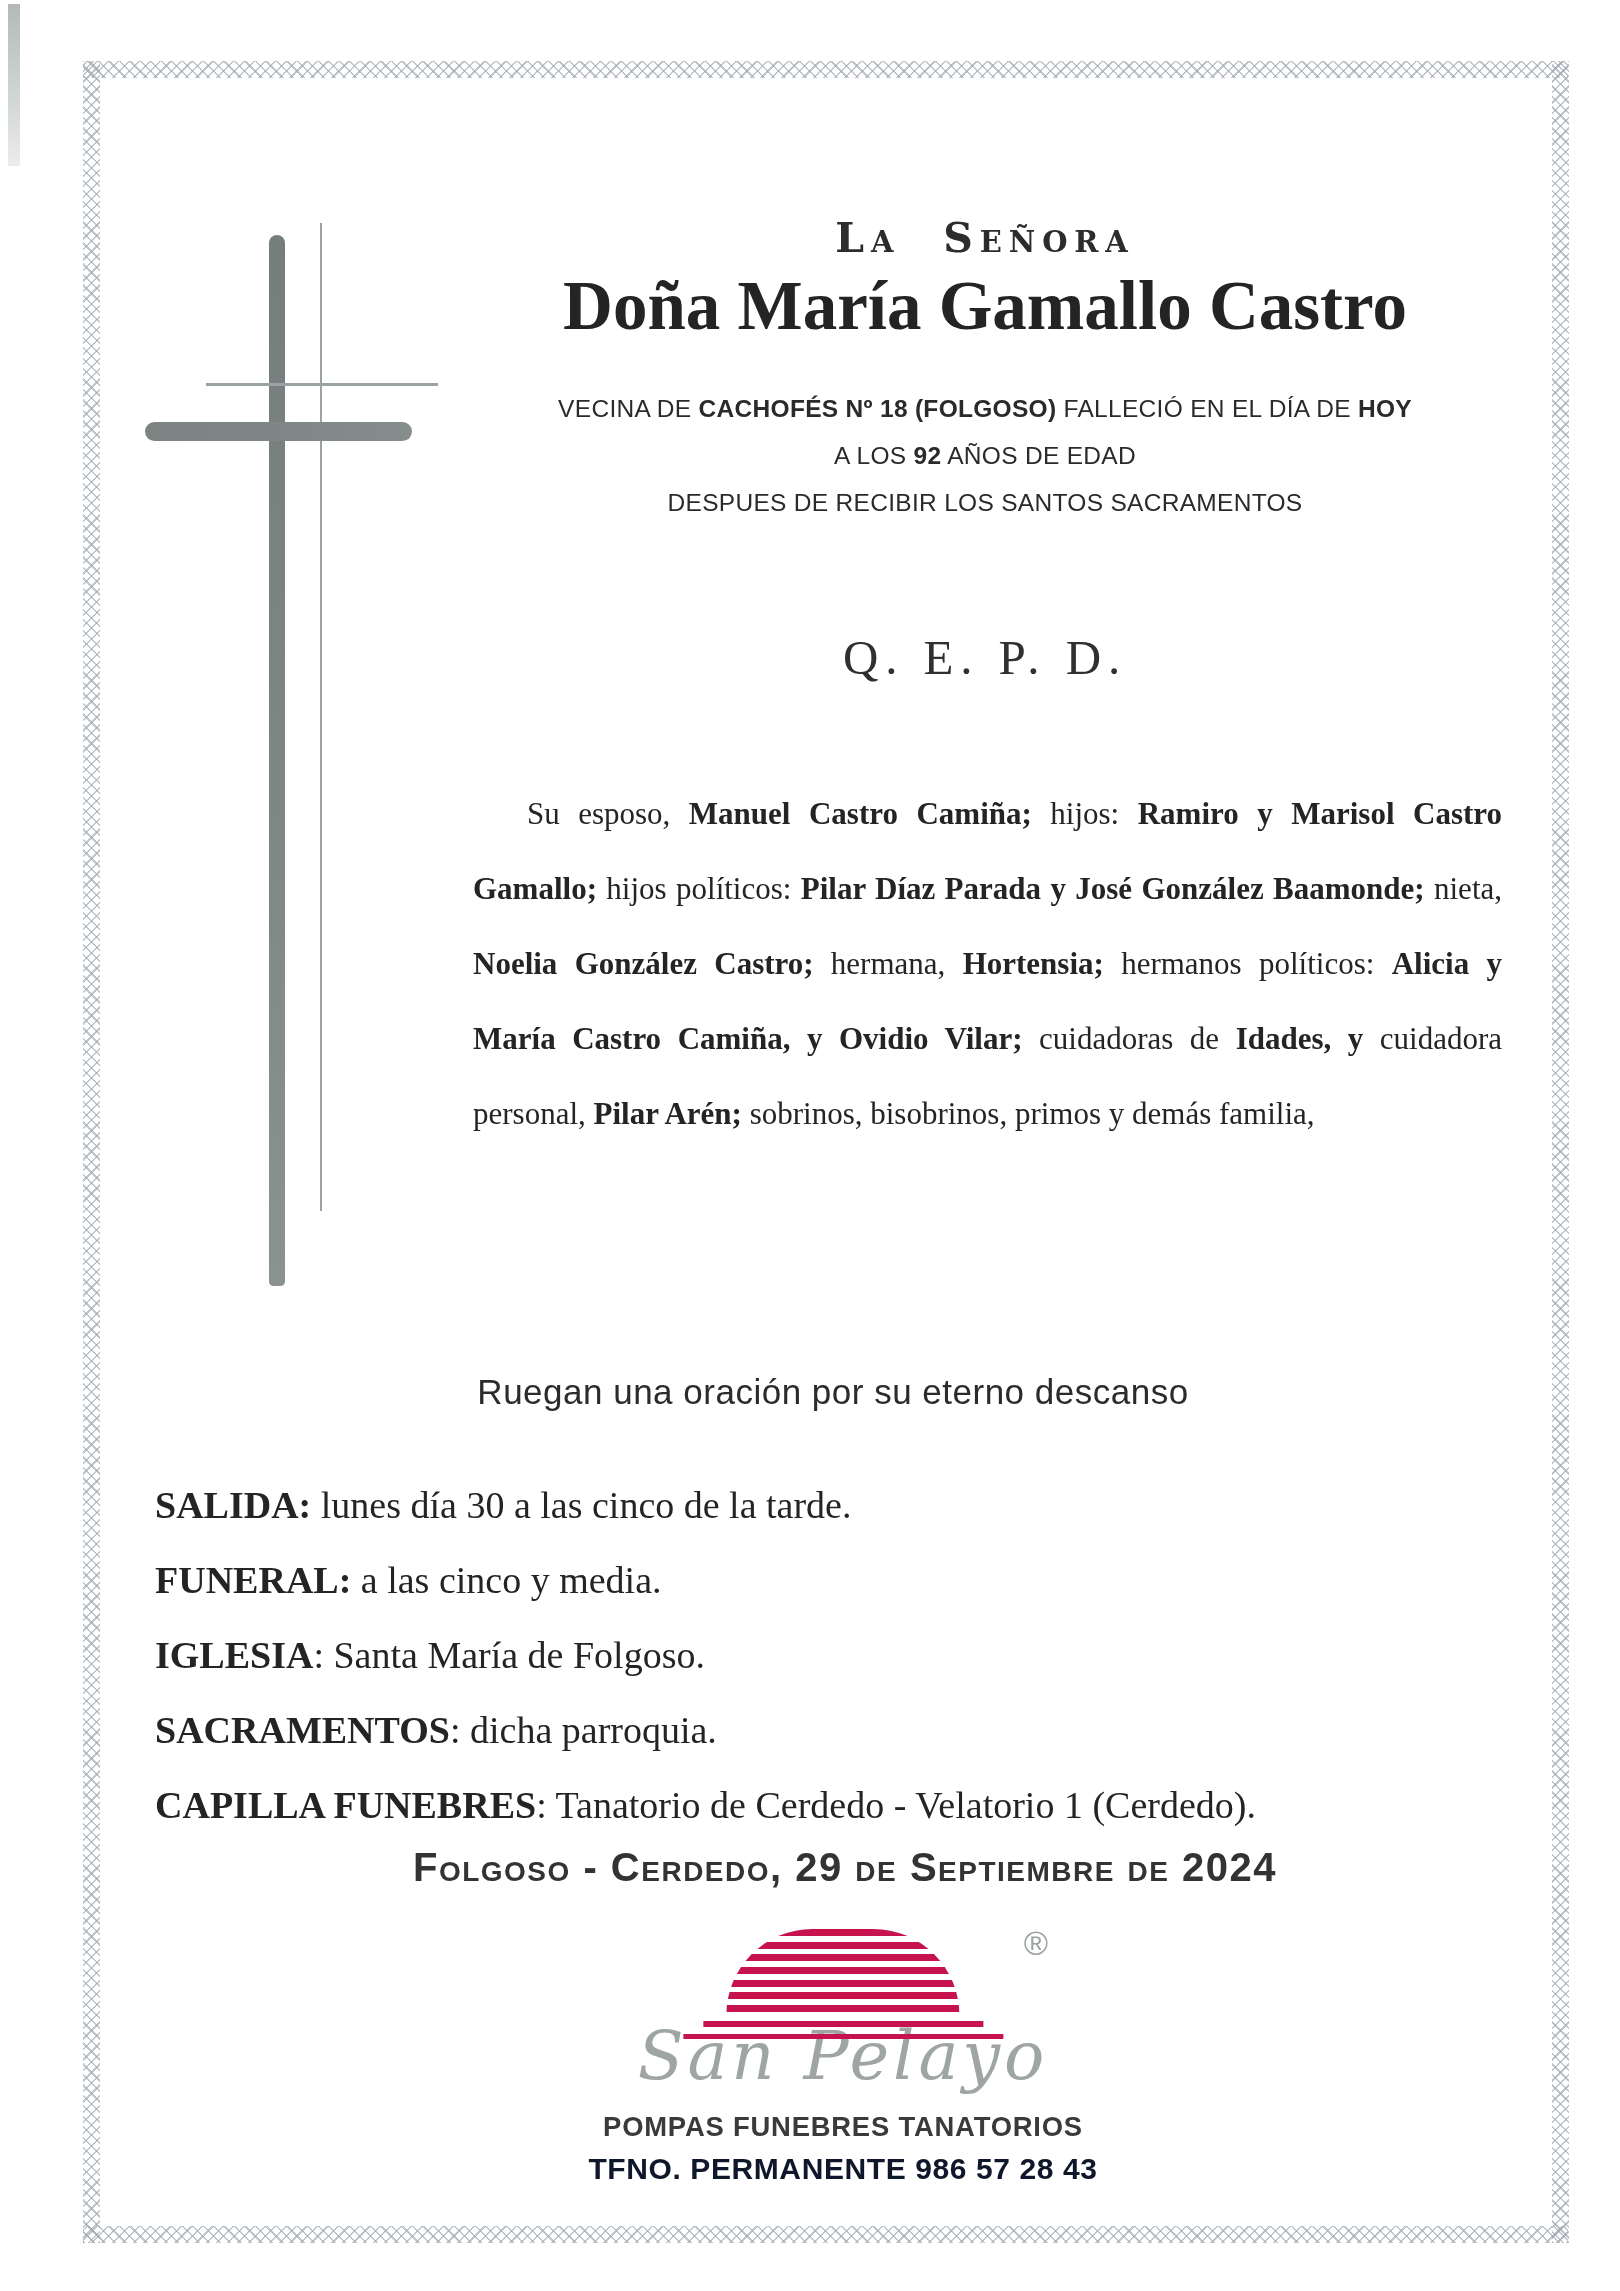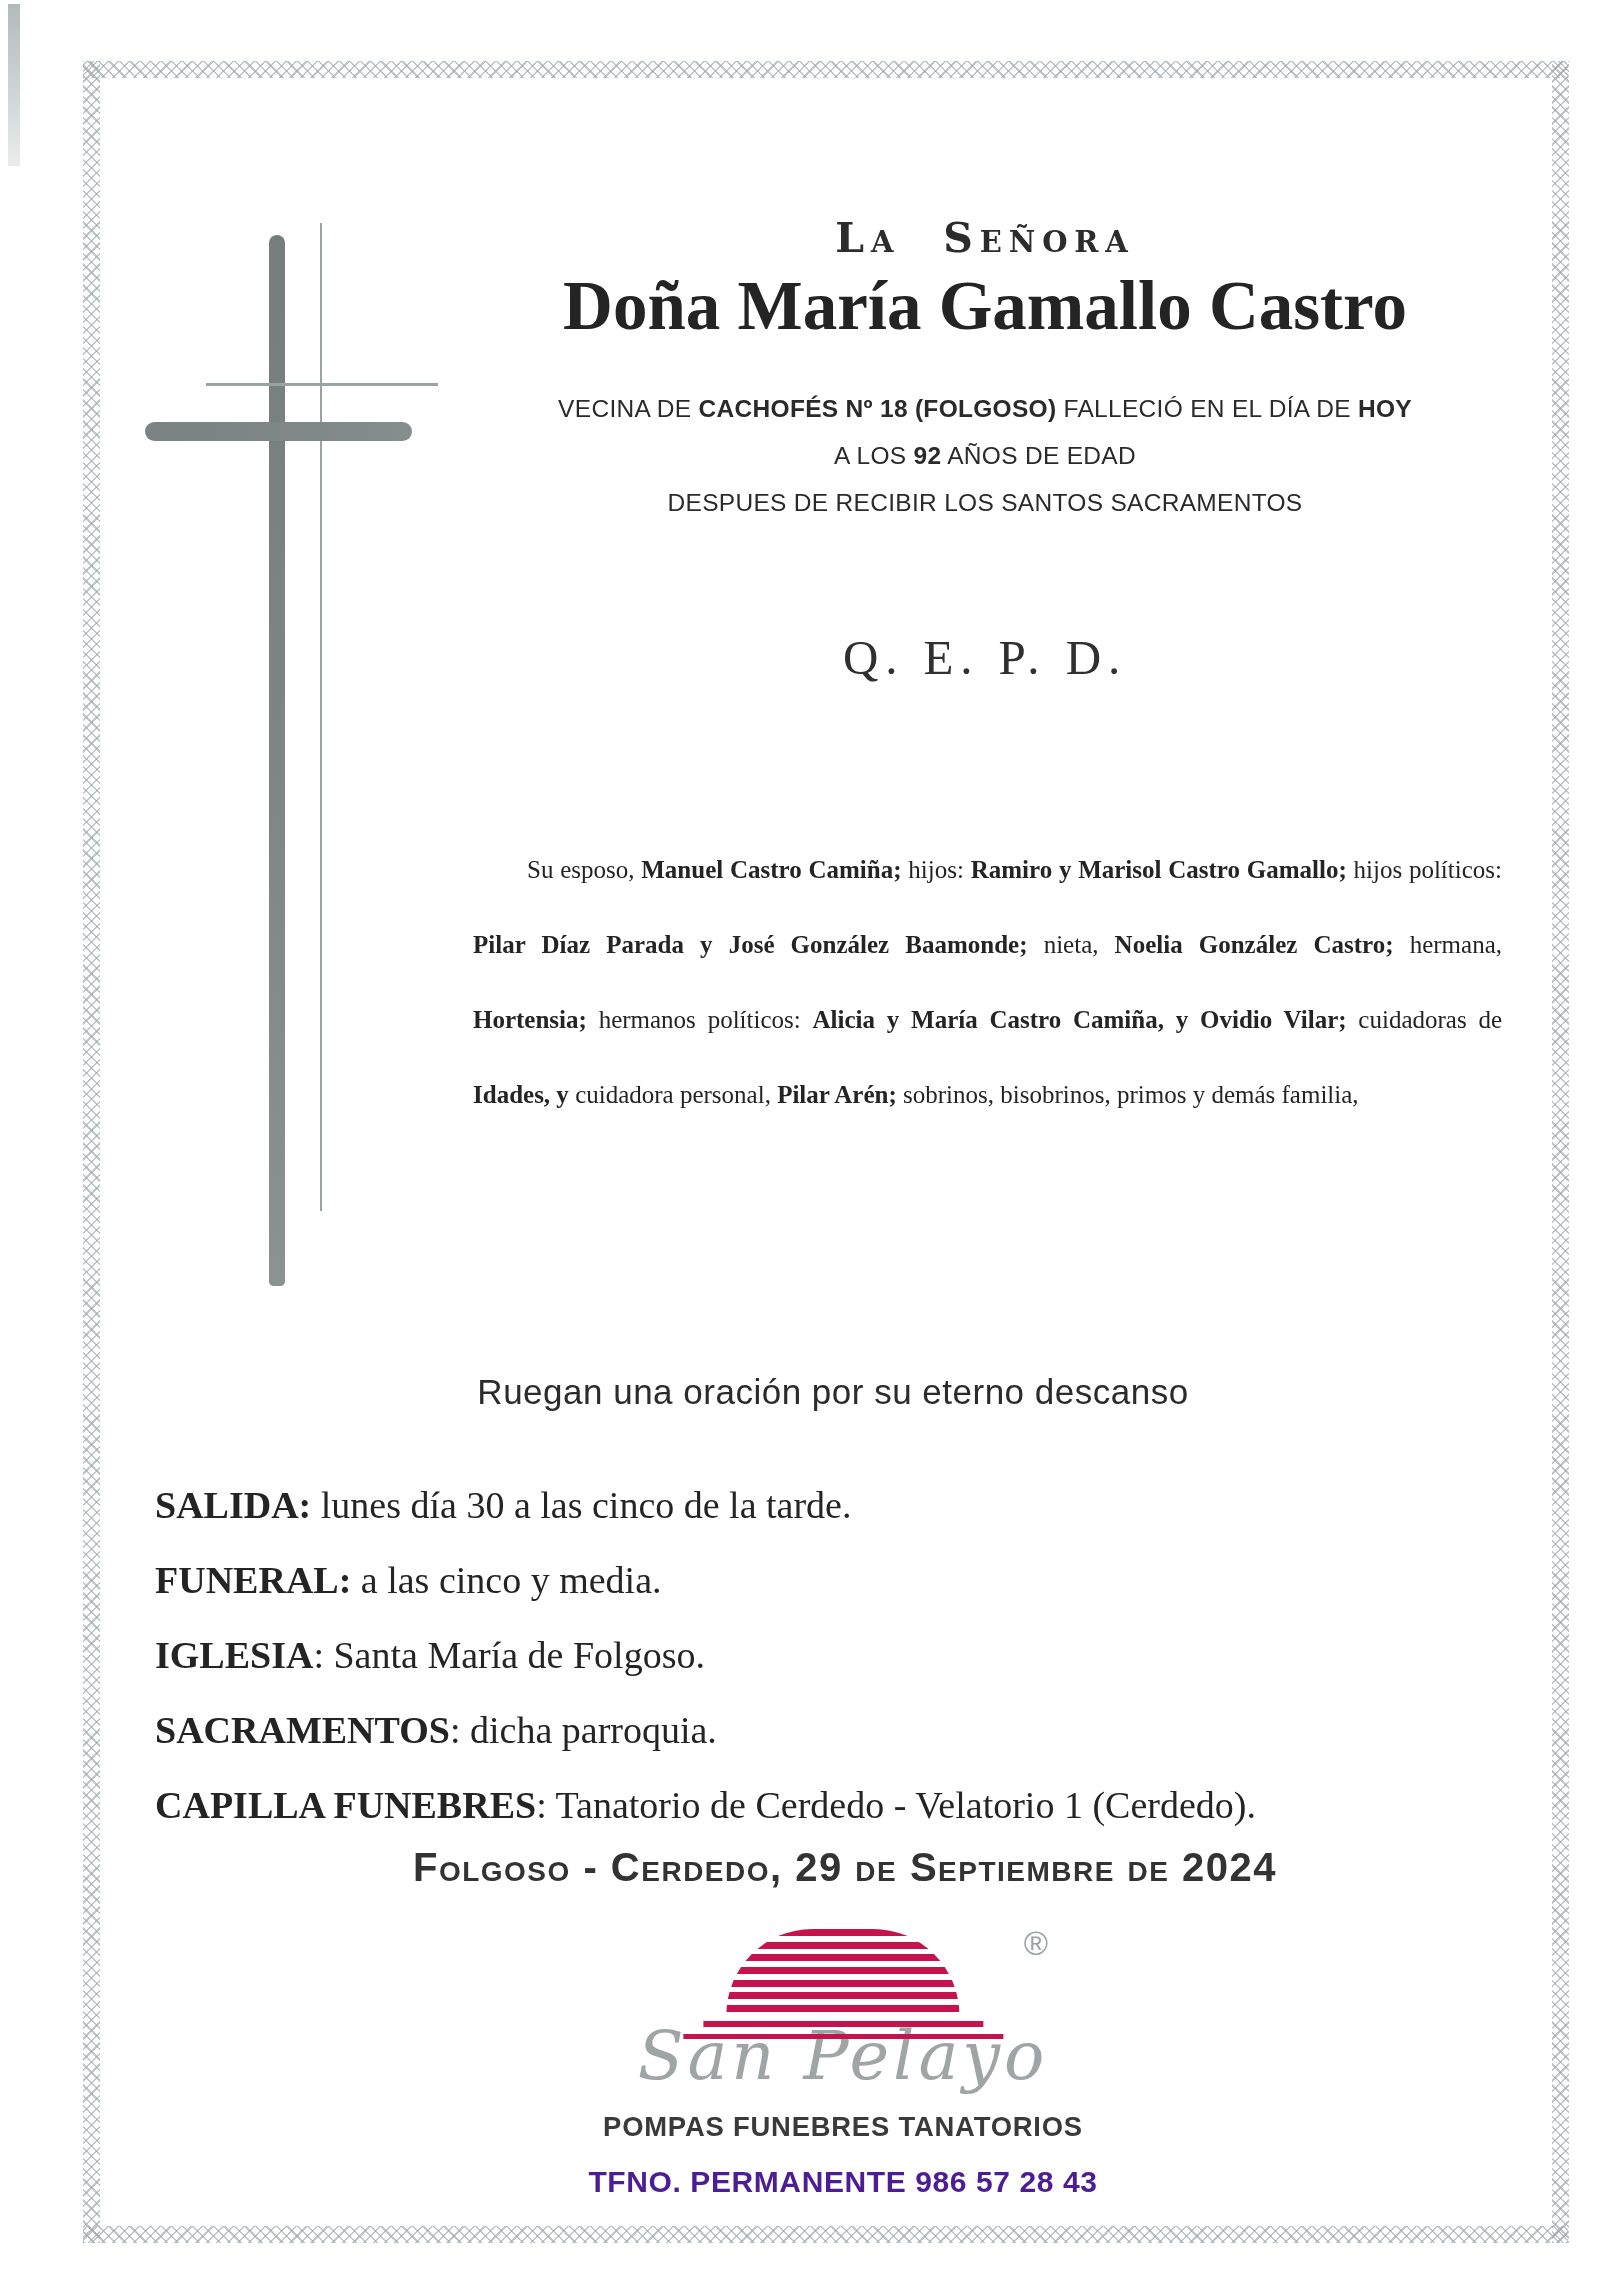--- a/index.html
+++ b/index.html
@@ -66,22 +66,22 @@
     font-size:24.5px;color:#2a2a2a;white-space:nowrap;letter-spacing:0.3px;
   }
   .sub-line b{font-weight:700;}
   .sub1{top:395px;} .sub2{top:442px;text-align:center;} .sub3{top:489px;}
   .qepd{
     position:absolute;left:985px;top:629px;transform:translateX(-50%);
     font-size:49px;letter-spacing:6.9px;color:#303030;white-space:nowrap;
   }
   
   .family-par{
-    position:absolute;left:473px;top:832px;width:1029px;
-    font-size:25px;line-height:75px;text-align:justify;
+    position:absolute;left:473px;top:776px;width:1029px;
+    font-size:31px;line-height:75px;text-align:justify;
     text-indent:54px;color:#242424;margin:0;
   }
   .plea{
     position:absolute;left:833px;top:1372px;transform:translateX(-50%);
     font-family:"Liberation Sans", sans-serif;
     font-size:35px;color:#2b2b2b;white-space:nowrap;letter-spacing:0.5px;
   }
   
   .services{
     position:absolute;left:155px;top:1468px;width:1372px;
@@ -118,23 +118,23 @@
     margin-top:-21.6px;
     font-family:"DejaVu Serif", serif;font-style:italic;
     font-size:67px;color:#9fa5a5;letter-spacing:3.9px;white-space:nowrap;
   }
   .tagline{
     margin-top:15.7px;
     font-family:"Liberation Sans", sans-serif;font-weight:700;
     font-size:27.4px;color:#3a3a3a;letter-spacing:0.8px;white-space:nowrap;
   }
   .phone{
-    margin-top:22px;
+    margin-top:9px;
     font-family:"Liberation Sans", sans-serif;font-weight:700;
-    font-size:30px;color:#4c1d95;letter-spacing:0.6px;white-space:nowrap;
+    font-size:30px;color:#0f172a;letter-spacing:0.6px;white-space:nowrap;
   }
 </style>
 </head>
 <body>
 
 <div class="page">
 
   <div class="frame-strip frame-top"></div>
   <div class="frame-strip frame-bottom"></div>
   <div class="frame-strip frame-left"></div>

